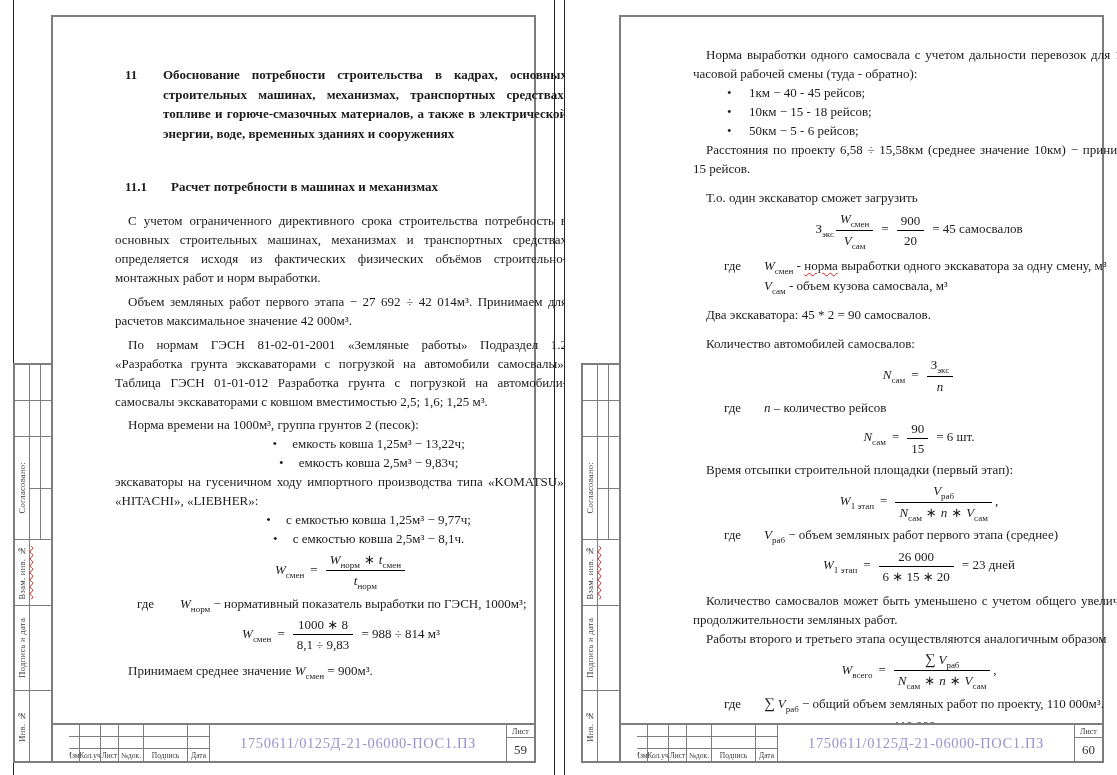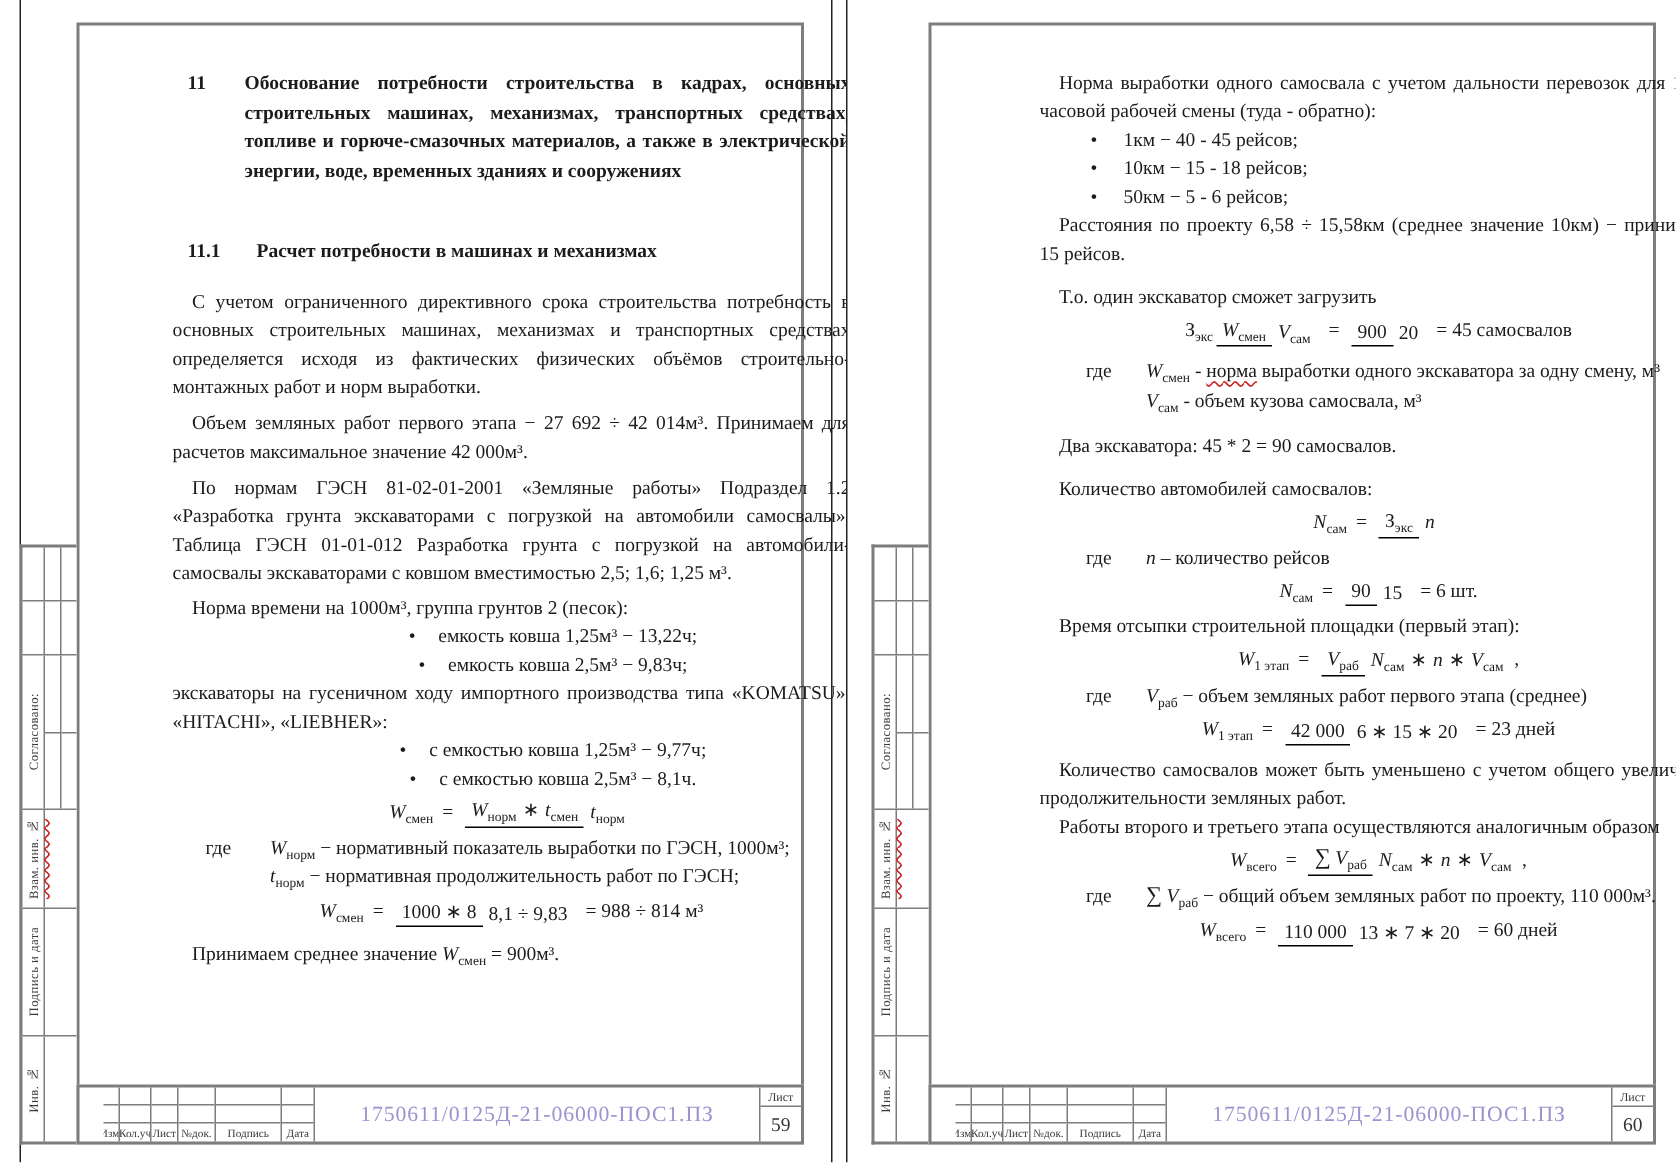--- a/index.html
+++ b/index.html
@@ -44,36 +44,36 @@
   .blist{width:27px;display:flex;flex-direction:column;}
   .blh{height:12px;border-bottom:1px solid #7d7d7d;display:flex;align-items:center;justify-content:center;
        font-size:8px;color:#3a3a3a;}
   .bln{flex:1;display:flex;align-items:center;justify-content:center;font-size:13px;color:#333;}
 
   
   .content{position:absolute;top:28px;width:452px;font-size:13px;line-height:19px;text-align:justify;}
   #sheet59 .content{left:62px;}
   #sheet60 .content{left:72px;}
 
-  .hrow{display:flex;font-weight:bold;line-height:19.5px;}
+  .hrow{display:flex;font-weight:bold;line-height:19.5px;margin-top:20px;}
   .hnum{flex:0 0 38px;padding-left:10px;box-sizing:content-box;}
   .hnum2{flex:0 0 46px;padding-left:10px;}
   .htxt{flex:1;text-align:justify;}
   .mt34{margin-top:34px;} .mt14{margin-top:14px;}
   .mt10{margin-top:10px;} .mt8{margin-top:8px;} .mt6{margin-top:6px;} .mt5{margin-top:5px;} .mt4{margin-top:4px;}
   .para{text-indent:13px;}
   .noind{text-indent:0;}
   .bul{padding-left:40px;text-align:center;}
   .bul .bdot{display:inline-block;width:35px;}
   .bul2{padding-left:34px;text-align:left;}
   .bul2 .bdot{display:inline-block;width:22px;}
 
   
   .formula{text-align:center;margin:3px 0;text-indent:0;}
-  .frac{display:inline-flex;flex-direction:row;vertical-align:middle;text-align:center;margin:0 2px;}
+  .frac{display:inline-flex;flex-direction:column;vertical-align:middle;text-align:center;margin:0 2px;}
   .fn{display:block;line-height:17px;border-bottom:1px solid #000;padding:0 4px 1px;white-space:nowrap;}
   .fd{display:block;line-height:17px;padding:1px 4px 0;white-space:nowrap;}
   .feq{margin:0 6px;}
   .fop{margin:0 4px;}
   .fres{margin-left:6px;}
   .ftail{margin-left:1px;}
   .fsig{font-size:15px;margin-right:3px;}
   .v{white-space:nowrap;}
   .vb{font-style:normal;}
   .vb.it{font-style:italic;}
@@ -155,21 +155,20 @@
 
         <div class="formula">
           <span class="v"><span class="vb it">W</span><sub class="vs">смен</sub></span><span class="feq">=</span><span class="frac">
               <span class="fn"><span class="v"><span class="vb it">W</span><sub class="vs">норм</sub></span><span class="fop">∗</span><span class="v"><span class="vb it">t</span><sub class="vs">смен</sub></span></span>
               <span class="fd"><span class="v"><span class="vb it">t</span><sub class="vs">норм</sub></span></span>
             </span>
         </div>
 
         <div>
           <div class="wrow"><span class="wkw">где</span><span class="v"><span class="vb it">W</span><sub class="vs">норм</sub></span> <span>−  нормативный показатель выработки по ГЭСН, 1000м³;</span></div>
-          <div class="wrow"><span class="wkw"></span><span class="v"><span class="vb it">t</span><sub class="vs">норм</sub></span> <span>−  нормативная продолжительность работ по ГЭСН;</span></div>
         </div>
 
         <div class="formula">
           <span class="v"><span class="vb it">W</span><sub class="vs">смен</sub></span><span class="feq">=</span><span class="frac">
               <span class="fn">1000 ∗ 8</span>
               <span class="fd">8,1 ÷ 9,83</span>
             </span><span class="fres">= 988 ÷ 814 м³</span>
         </div>
 
         <div class="para mt8"><span>Принимаем среднее значение </span><span class="v"><span class="vb it">W</span><sub class="vs">смен</sub></span><span> = 900м³.</span></div>
@@ -309,21 +308,21 @@
         <div class="formula">
           <span class="v"><span class="vb it">W</span><sub class="vs">1 этап</sub></span><span class="feq">=</span><span class="frac">
               <span class="fn"><span class="v"><span class="vb it">V</span><sub class="vs">раб</sub></span></span>
               <span class="fd"><span class="v"><span class="vb it">N</span><sub class="vs">сам</sub></span><span class="fop">∗</span><span class="vb it">n</span><span class="fop">∗</span><span class="v"><span class="vb it">V</span><sub class="vs">сам</sub></span></span>
             </span><span class="ftail">,</span>
         </div>
         <div class="wrow"><span class="wkw2">где</span><span class="v"><span class="vb it">V</span><sub class="vs">раб</sub></span> <span>−  объем земляных работ первого этапа (среднее)</span></div>
 
         <div class="formula">
           <span class="v"><span class="vb it">W</span><sub class="vs">1 этап</sub></span><span class="feq">=</span><span class="frac">
-              <span class="fn">42 000</span>
+              <span class="fn">26 000</span>
               <span class="fd">6 ∗ 15 ∗ 20</span>
             </span><span class="fres">= 23 дней</span>
         </div>
 
         <div class="para mt6">Количество самосвалов может быть уменьшено с учетом общего увеличения продолжительности земляных работ.</div>
         <div class="para">Работы второго и третьего этапа осуществляются аналогичным образом</div>
 
         <div class="formula">
           <span class="v"><span class="vb it">W</span><sub class="vs">всего</sub></span><span class="feq">=</span><span class="frac">
               <span class="fn"><span class="fsig">∑</span><span class="v"><span class="vb it">V</span><sub class="vs">раб</sub></span></span>

